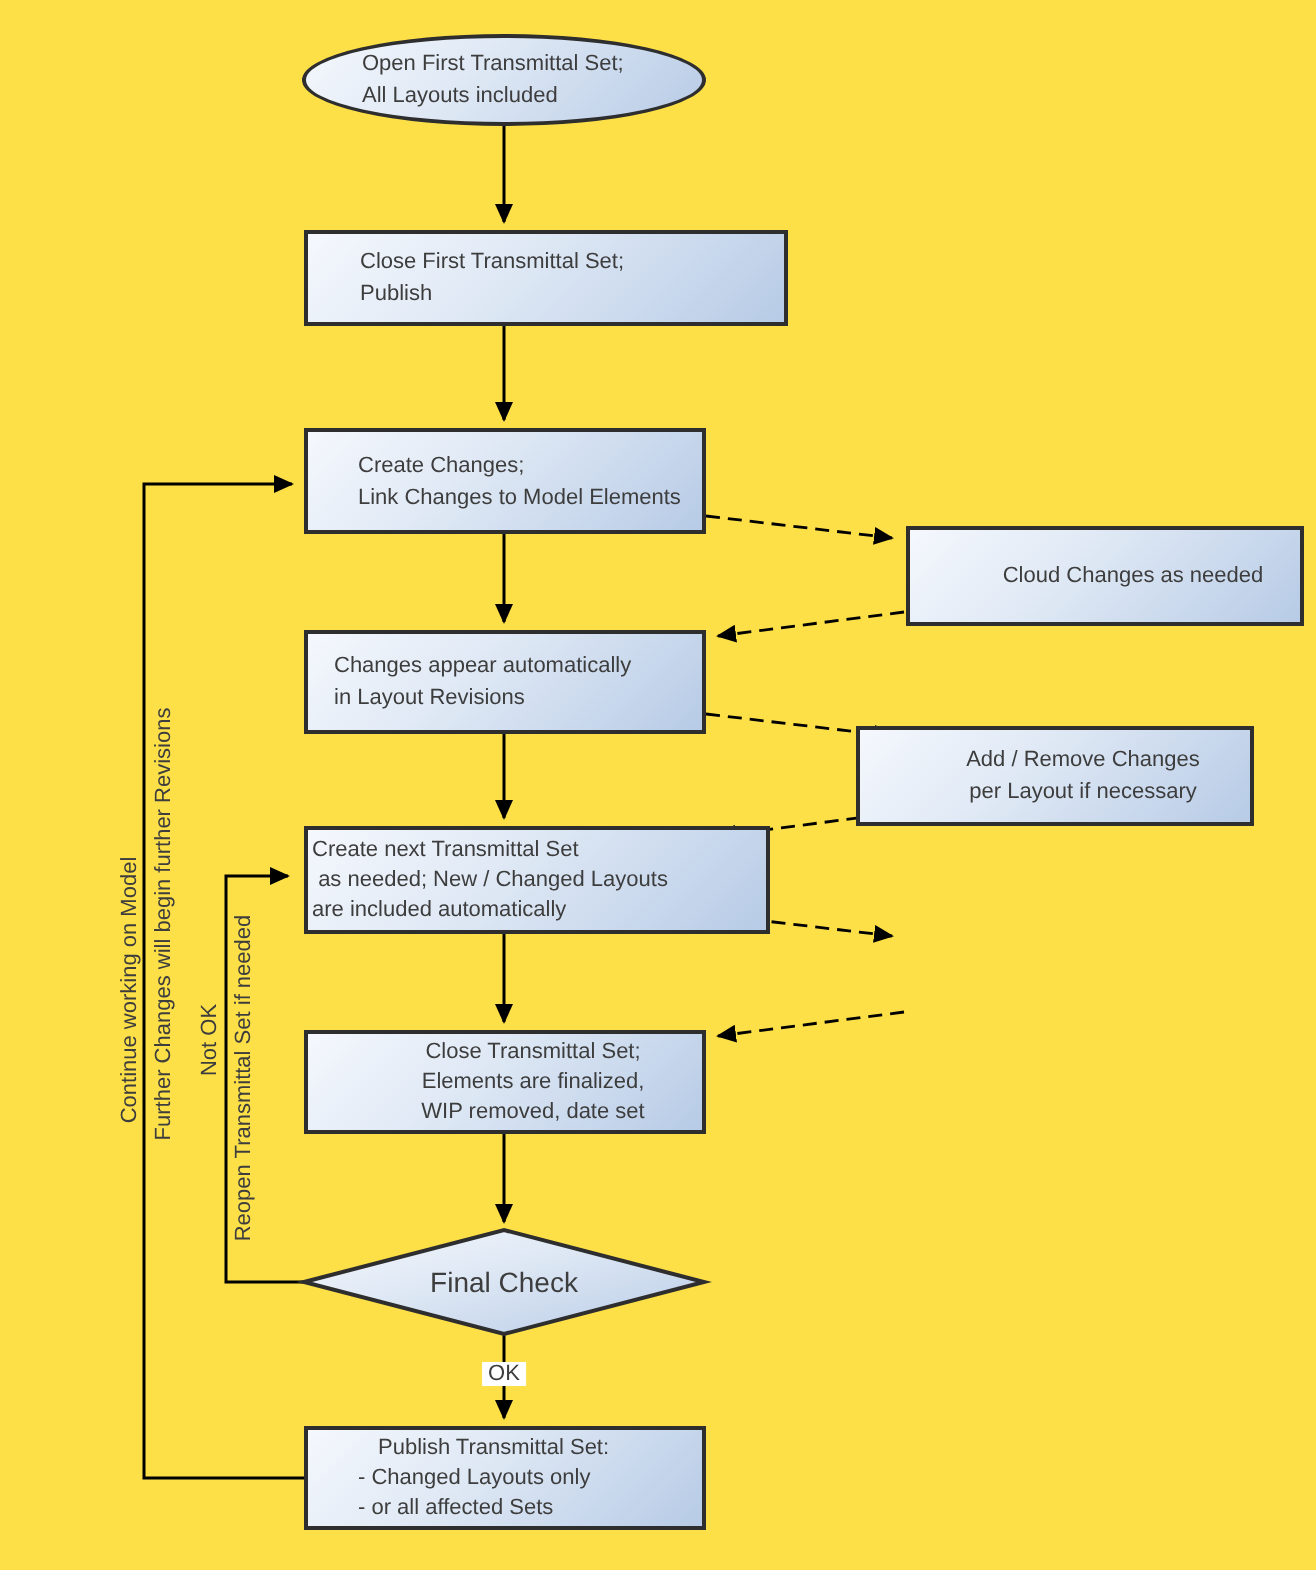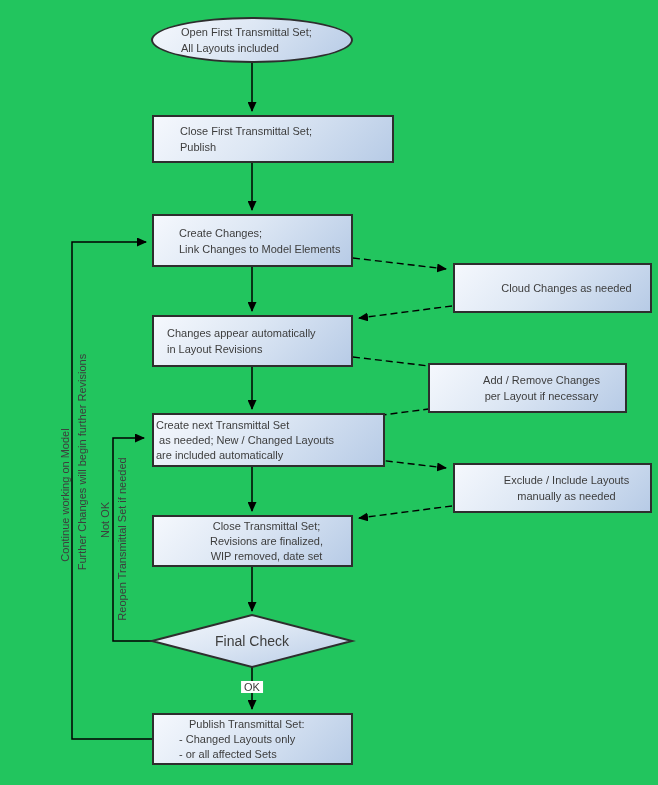--- a/index.html
+++ b/index.html
@@ -1,17 +1,17 @@
 <!DOCTYPE html>
 <html><head>
 <meta charset="utf-8">
 <style>
   html,body { margin:0; padding:0; background:#fff; }
   .canvas {
-    position:relative; width:658px; height:785px; background:#22c55e;
+    position:relative; width:658px; height:785px; background:#fde047;
     font-family:"Liberation Sans", sans-serif; overflow:hidden;
   }
   .layer { position:absolute; left:0; top:0; width:658px; height:785px; }
   .node {
     position:absolute; box-sizing:border-box;
     border:2px solid #2e2e2e;
     background:linear-gradient(135deg,#f5f8fd 0%,#dde7f4 45%,#b7cbe6 100%);
     color:#3d3d3d; font-size:11px; line-height:16px;
     display:flex; align-items:center; z-index:2;padding-left:28px;
   }
@@ -95,21 +95,21 @@
   </div>
 
   <div class="node left-text" style="left:152px; top:413px; width:233px; height:54px; padding-left:2px; line-height:15px;">
     <span class="lbl">Create next Transmittal Set
  as needed; New / Changed Layouts
 are included automatically</span>
   </div>
 
   <div class="node center-text" style="left:152px; top:515px; width:201px; height:52px; line-height:15px;">
     <span class="lbl">Close Transmittal Set;
-Revisions are finalized,
+Elements are finalized,
 WIP removed, date set</span>
   </div>
 
   <div class="diamond-text" style="left:152px; top:615px; width:200px; height:52px;">
     <span class="lbl">Final Check</span>
   </div>
 
   <div class="node left-text" style="left:152px; top:713px; width:201px; height:52px; padding-left:25px; line-height:15px; text-indent:10px;">
     <span class="lbl">Publish Transmittal Set:
 - Changed Layouts only
@@ -118,24 +118,20 @@
 
   <div class="node center-text" style="left:453px; top:263px; width:199px; height:50px;">
     <span class="lbl">Cloud Changes as needed</span>
   </div>
 
   <div class="node center-text" style="left:428px; top:363px; width:199px; height:50px;">
     <span class="lbl">Add / Remove Changes
 per Layout if necessary</span>
   </div>
 
-  <div class="node center-text" style="left:453px; top:463px; width:199px; height:50px;">
-    <span class="lbl">Exclude / Include Layouts
-manually as needed</span>
-  </div>
 
   <div class="edge-label" style="left:252px; top:687px;">OK</div>
 
   <div class="vlabel" style="left:65px; top:495px;">Continue working on Model</div>
 
   <div class="vlabel" style="left:82px; top:462px;">Further Changes will begin further Revisions</div>
 
   <div class="vlabel" style="left:105px; top:520px;">Not OK</div>
 
   <div class="vlabel" style="left:122px; top:539px;">Reopen Transmittal Set if needed</div>

